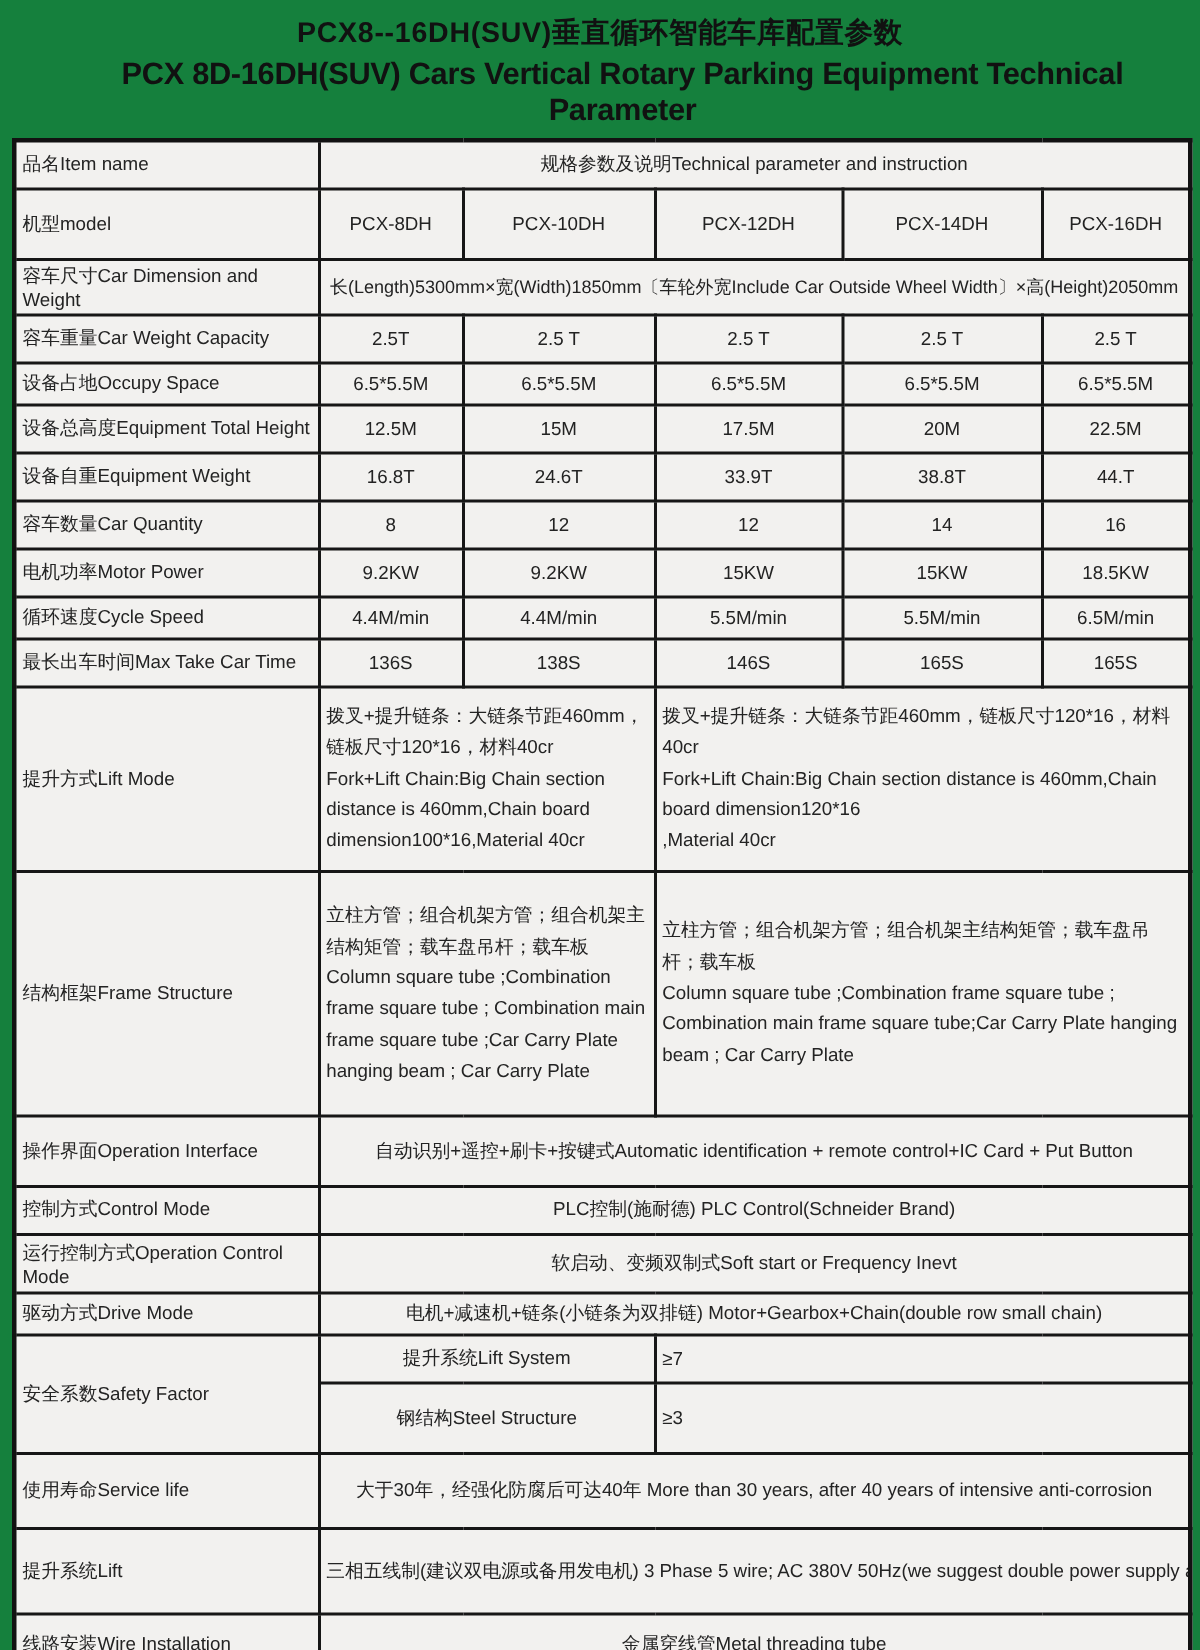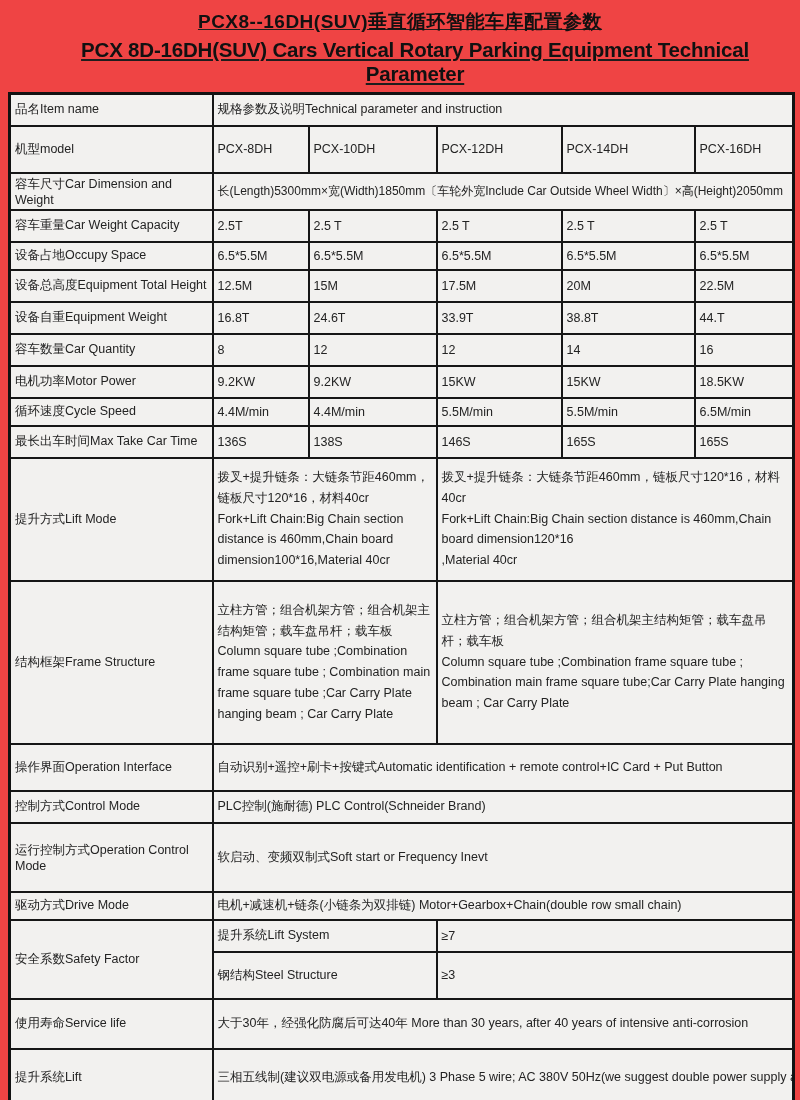--- a/index.html
+++ b/index.html
@@ -6,23 +6,22 @@
   html, body {
     width: 800px;
     font-family: "Liberation Sans", "DejaVu Sans", sans-serif;
     background: #efeeec;
     color: #1d1d1d;
   }
   .page {
     position: relative;
     width: 800px;
     height: 1100px;
-    background: #ef4444;
+    background: #15803d;
     overflow: hidden;
-    text-decoration: underline;
   }
   .title-block { padding-top: 9px; text-align: center; }
   .title-cn {
     font-size: 19px;
     font-weight: bold;
     letter-spacing: 0.5px;
     color: #111;
   }
   .title-en {
     font-size: 20.5px;
@@ -44,35 +43,35 @@
   table.spec td {
     border: 2px solid #161616;
     font-size: 12.5px;
     color: #232323;
     padding: 2px 4px;
     vertical-align: middle;
     overflow: hidden;
   }
   table.spec { border: 3px solid #121212; }
   td.lbl { text-align: left; padding-left: 6px; font-size: 12.5px; }
-  td.ctr { text-align: left; }
+  td.ctr { text-align: center; }
   td.pre {
     white-space: pre-line;
     text-align: left;
     padding: 8px 10px;
     font-size: 12px;
     line-height: 1.66;
   }
   td.leftval { text-align: left; padding-left: 12px; }
   td.small { font-size: 10.5px; white-space: nowrap; padding-left: 5px; padding-right: 2px; text-align: center; }
   td.mid { font-size: 11.5px; }
   tr.h32 { height: 32px; }
   tr.h33 { height: 47px; }
   tr.h31 { height: 28px; }
-  tr.h55 { height: 69px; }
+  tr.h55 { height: 39px; }
   tr.h50 { height: 50px; }
   tr.h57 { height: 57px; }
   tr.h42 { height: 42px; margin-left: 45px; }
   tr.hlift { height: 123px; }
   tr.hframe { height: 163px; }
 </style>
 </head>
 <body>
 
 <div class="page">

